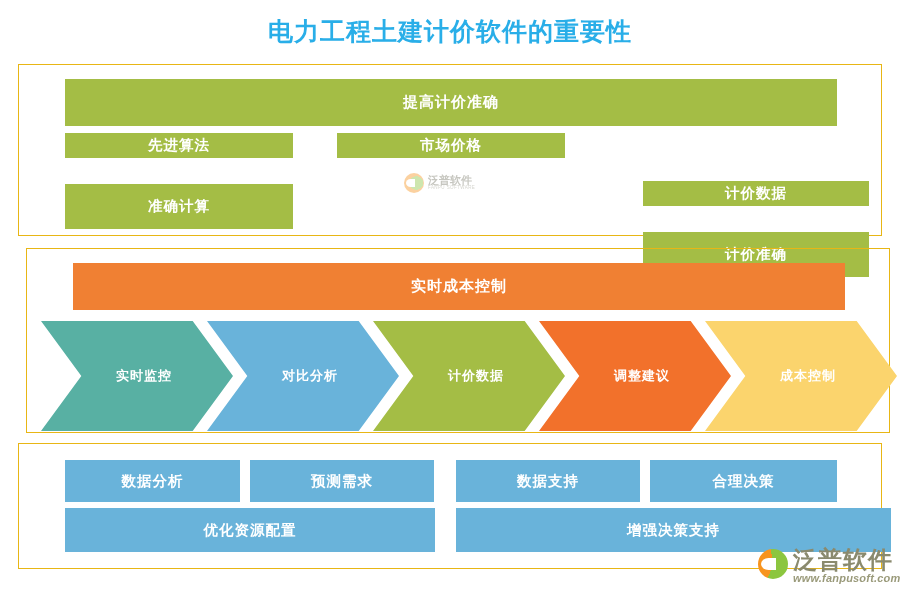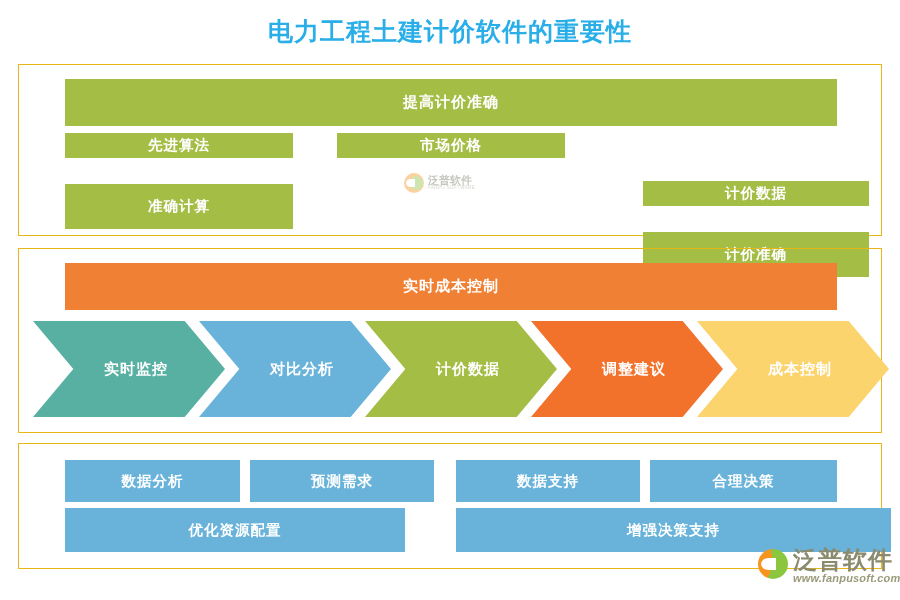--- a/index.html
+++ b/index.html
@@ -35,21 +35,21 @@
 
   
   .section {
     position: absolute;
     left: 18px;
     width: 864px;
     border: 1.5px solid #E8B615;
     background: transparent;
   }
   #section-accuracy { top: 64px;  height: 172px; }
-  #section-cost     { top: 248px; height: 185px; }
+  #section-cost     { top: 248px; height: 185px; margin-left: 8px; }
   #section-decision { top: 443px; height: 126px; }
 
   
   .banner {
     position: absolute;
     display: flex;
     align-items: center;
     justify-content: center;
     color: #ffffff;
     font-weight: bold;
@@ -91,46 +91,46 @@
   .chevron-row {
     position: absolute;
     left: 14px;
     top: 72px;
     width: 848px;
     height: 98px;
   }
   .chevron {
     position: absolute;
     top: 0;
-    height: 96px;
+    height: 110px;
     display: flex;
     align-items: center;
     justify-content: center;
     color: #ffffff;
     font-weight: bold;
-    font-size: 15px;
+    font-size: 13px;
     letter-spacing: 1px;
     clip-path: polygon(0% 0%, 79% 0%, 100% 50%, 79% 100%, 0% 100%, 21% 50%);
     padding-left: 14px;
   }
   .chev-1 { left: 0px;   width: 192px; background: #58B0A3; }
   .chev-2 { left: 166px; width: 192px; background: #69B3DA; }
   .chev-3 { left: 332px; width: 192px; background: #A4BD45; }
   .chev-4 { left: 498px; width: 192px; background: #F2712B; }
   .chev-5 { left: 664px; width: 192px; background: #FBD46D; }
 
   
   .s3-r1 { top: 16px; height: 42px; }
   .s3-r2 { top: 64px; height: 44px; }
 
   .s3-a { left: 46px;  width: 175px; }
   .s3-b { left: 231px; width: 184px; }
   .s3-c { left: 437px; width: 184px; }
   .s3-d { left: 631px; width: 187px; }
-  .s3-wide-1 { left: 46px;  width: 340px; }
+  .s3-wide-1 { left: 46px;  width: 370px; }
   .s3-wide-2 { left: 437px; width: 435px; }
 
   
   .watermark {
     position: absolute;
     left: 404px;
     top: 168px;
     width: 116px;
     height: 30px;
     display: flex;

